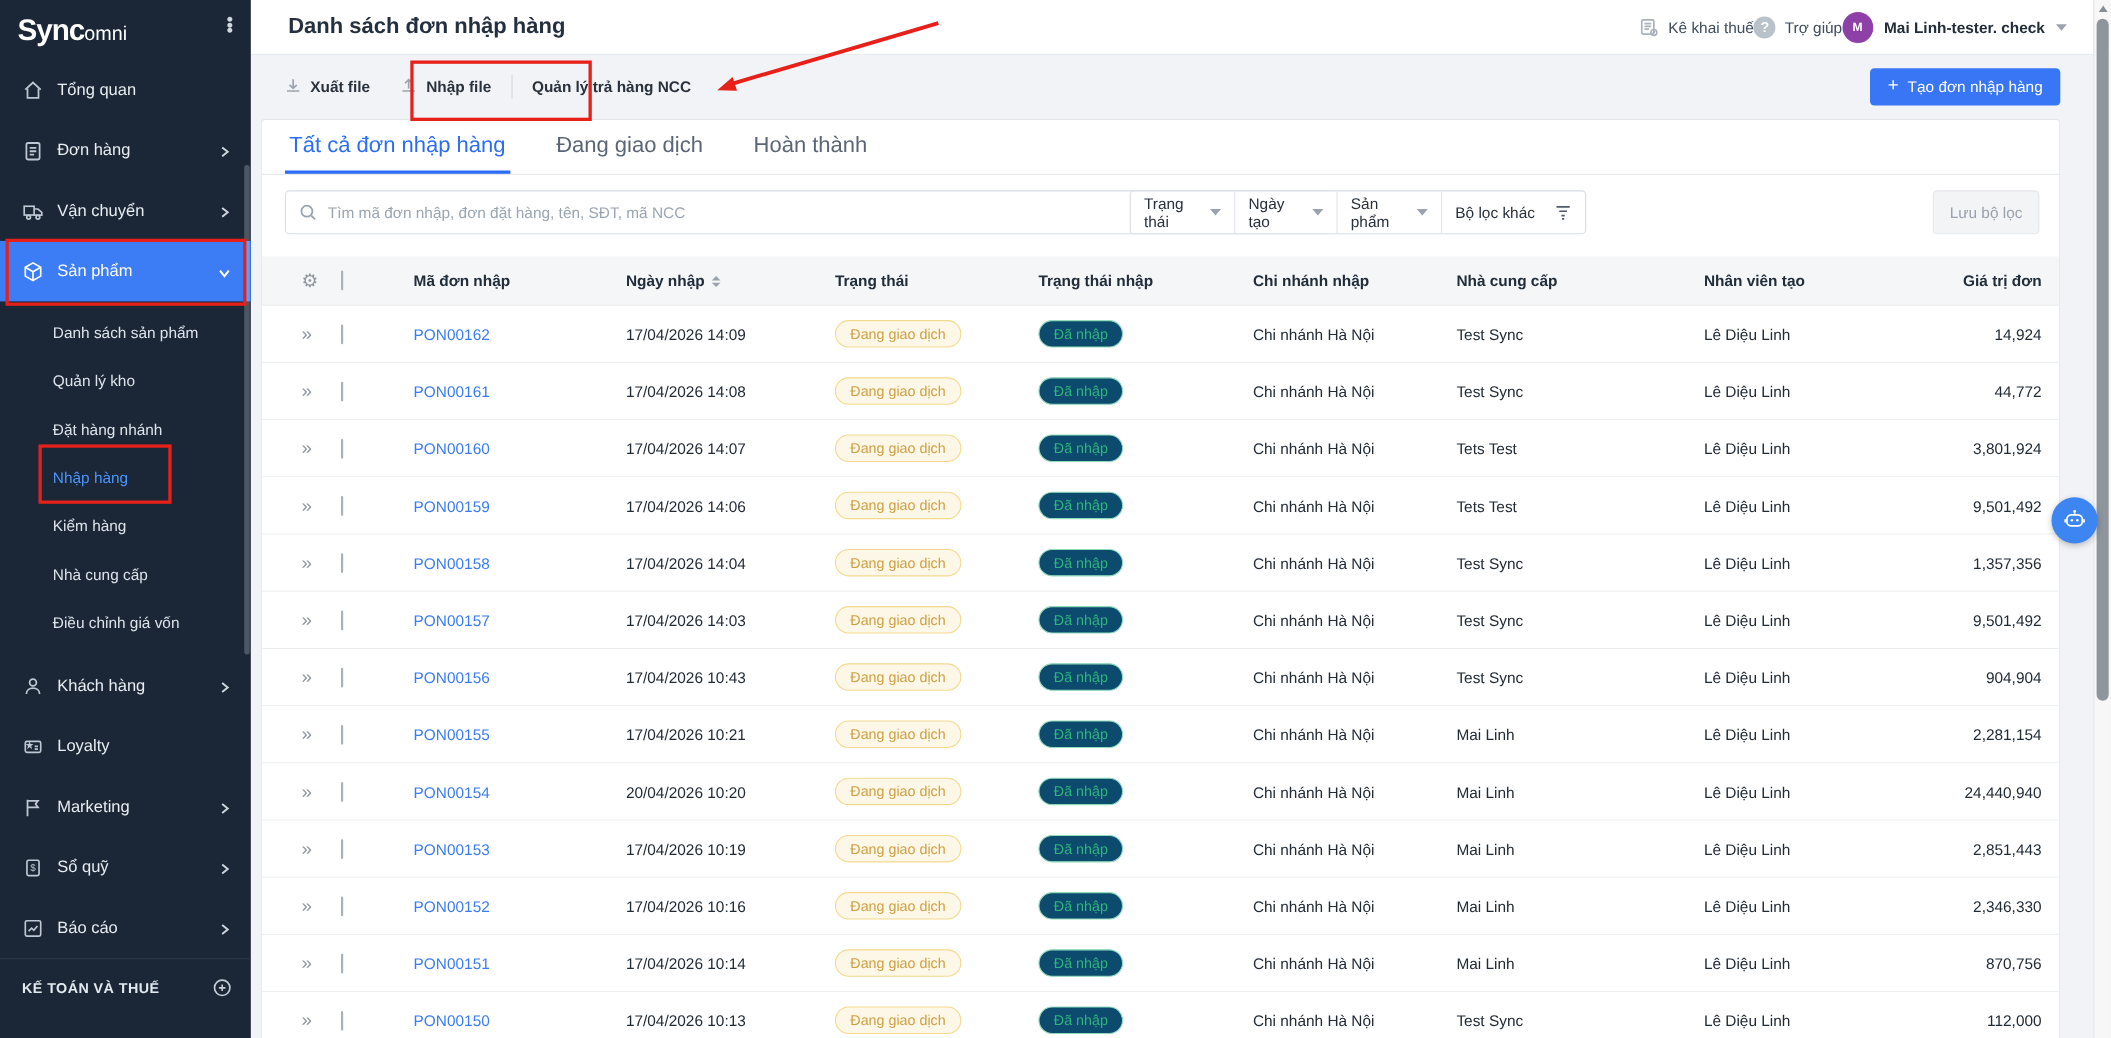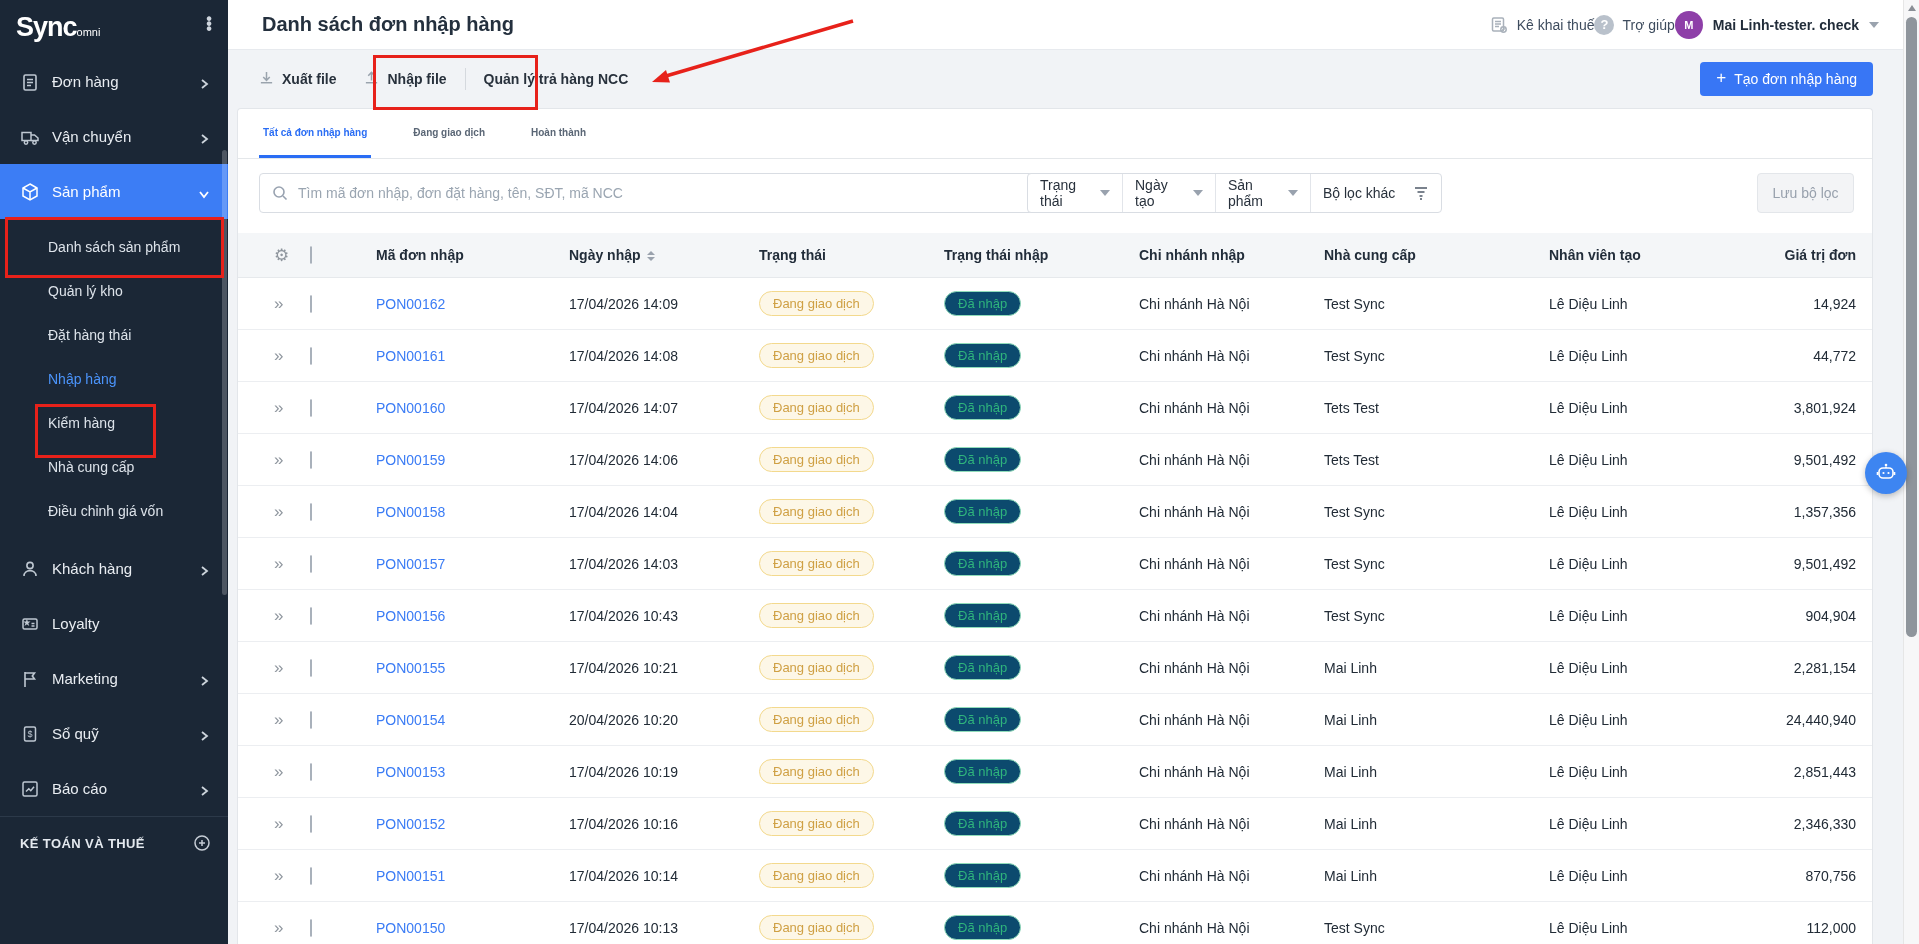--- a/index.html
+++ b/index.html
@@ -4,21 +4,21 @@
 <style>
   * { margin:0; padding:0; box-sizing:border-box; }
   html,body { width:1919px; height:944px; overflow:hidden; }
   body { font-family:"Liberation Sans","DejaVu Sans",sans-serif; font-size:14px; color:#212b36; }
   .page { position:relative; width:1919px; height:944px; background:#f1f3f6; overflow:hidden; }
 
   
   .sidebar { position:absolute; left:0; top:0; width:228px; height:944px; background:#1b2736; z-index:5; }
   .logo-row { height:54px; display:flex; align-items:center; padding:0 16px; position:relative; }
   .logo { color:#fff; font-size:27px; font-weight:bold; letter-spacing:-1px; }
-  .logo-suffix { color:#fff; font-size:11px; font-weight:normal; letter-spacing:0; }
+  .logo-suffix { color:#fff; font-size:18px; font-weight:normal; letter-spacing:0; }
   .kebab { position:absolute; right:16px; top:14px; color:#cfd6de; font-size:16px; line-height:9px; width:6px; text-align:center; cursor:pointer; }
   .kebab b { display:block; height:5px; font-weight:bold; }
   .nav-item { height:55px; display:flex; align-items:center; padding:0 18px 0 20px; color:#e9edf2; font-size:15px; cursor:pointer; position:relative; }
   .nav-item .nicon { width:20px; height:20px; margin-right:12px; color:#bfc8d2; flex:0 0 20px; }
   .nav-item .nlabel { flex:1; }
   .nav-item .chev { width:12px; height:12px; color:#cdd4dc; }
   .nav-item.active { background:#3c7df5; color:#fff; }
   .nav-item.active .nicon, .nav-item.active .chev { color:#fff; }
   .subnav { padding:6px 0 8px 0; }
   .subnav-item { height:44px; line-height:44px; padding-left:48px; color:#dde3ea; font-size:14px; cursor:pointer; }
@@ -44,21 +44,21 @@
   .toolbar { position:absolute; left:228px; top:50px; width:1691px; height:58px; display:flex; align-items:center; padding-left:17px; }
   .tool-btn { display:flex; align-items:center; gap:8px; font-size:14px; font-weight:bold; color:#28313c; cursor:pointer; padding:0 14px; }
   .tool-btn .ticon { width:15px; height:16px; color:#9aa3ad; }
   .tool-sep { width:1px; height:22px; background:#d5d9de; margin:0 4px; }
   .primary-btn { position:absolute; right:46px; top:12px; height:34px; background:#3876f5; color:#fff; border:none; border-radius:4px; font-size:14px; padding:0 16px; display:flex; align-items:center; gap:8px; cursor:pointer; font-family:inherit; }
   .primary-btn .plus { font-size:17px; font-weight:normal; margin-top:-2px; }
 
   
   .card { position:absolute; left:237px; top:108px; width:1636px; height:836px; background:#fff; border:1px solid #e3e6ea; border-bottom:none; border-radius:4px 4px 0 0; }
   .tabs { height:50px; display:flex; align-items:stretch; padding-left:21px; border-bottom:1px solid #e4e7ea; }
-  .tab { display:flex; align-items:center; padding:0 4px; margin-right:38px; font-size:10px; font-weight:bold; color:#5a6675; cursor:pointer; border-bottom:3px solid transparent; }
+  .tab { display:flex; align-items:center; padding:0 4px; margin-right:38px; font-size:20px; font-weight:normal; color:#5a6675; cursor:pointer; border-bottom:3px solid transparent; }
   .tab.active { color:#2a6df4; border-bottom-color:#2a6df4; }
 
   
   .filter-row { position:relative; height:40px; margin:14px 18px 0 21px; }
   .search-box { position:absolute; left:0; top:0; width:952px; height:40px; border:1px solid #d9dde3; border-radius:4px; display:flex; align-items:center; padding:0 12px; background:#fff; }
   .search-box input { border:none; outline:none; flex:1; font-size:14px; font-family:inherit; color:#333; background:transparent; margin-left:10px; }
   .search-box input::placeholder { color:#9aa5b1; }
   .sicon { width:16px; height:16px; color:#98a2b0; flex:0 0 16px; }
   .filter-group { position:absolute; left:768px; top:0; height:40px; display:flex; border:1px solid #d9dde3; border-radius:4px; background:#fff; }
   .fseg { display:flex; align-items:center; justify-content:space-between; padding:0 12px; border-right:1px solid #e2e5ea; font-size:14px; color:#28313c; cursor:pointer; gap:10px; }
@@ -114,20 +114,27 @@
       <span class="logo"><span>Sync</span><span class="logo-suffix">omni</span></span>
       <span class="kebab">
           <b>•</b>
           <b>•</b>
           <b>•</b>
         </span>
     </div>
 
     <div class="nav-item">
       <span class="nicon"><svg viewBox="0 0 20 20" fill="none" stroke="currentColor" stroke-width="1.6">
+            <path d="M3 9.5 L10 3 L17 9.5"></path>
+            <path d="M5 8.5 V17 H15 V8.5"></path>
+          </svg></span>
+      <span class="nlabel">Tổng quan</span>
+    </div>
+    <div class="nav-item">
+      <span class="nicon"><svg viewBox="0 0 20 20" fill="none" stroke="currentColor" stroke-width="1.6">
             <rect x="4" y="3" width="12" height="15" rx="1.5"></rect>
             <path d="M7 7.5h6M7 10.5h6M7 13.5h4"></path>
           </svg></span>
       <span class="nlabel">Đơn hàng</span>
       <span class="chev"><svg viewBox="0 0 12 12" fill="none" stroke="currentColor" stroke-width="1.8">
             <polyline points="4,2 9,6 4,10"></polyline>
           </svg></span>
     </div>
     <div class="nav-item">
       <span class="nicon"><svg viewBox="0 0 20 20" fill="none" stroke="currentColor" stroke-width="1.5">
@@ -148,21 +155,21 @@
           </svg></span>
       <span class="nlabel">Sản phẩm</span>
       <span class="chev"><svg viewBox="0 0 12 12" fill="none" stroke="currentColor" stroke-width="1.8">
             <polyline points="2,4 6,9 10,4"></polyline>
           </svg></span>
     </div>
 
     <div class="subnav">
       <div class="subnav-item">Danh sách sản phẩm</div>
       <div class="subnav-item">Quản lý kho</div>
-      <div class="subnav-item">Đặt hàng thái</div>
+      <div class="subnav-item">Đặt hàng nhánh</div>
       <div class="subnav-item current">Nhập hàng</div>
       <div class="subnav-item">Kiểm hàng</div>
       <div class="subnav-item">Nhà cung cấp</div>
       <div class="subnav-item">Điều chỉnh giá vốn</div>
     </div>
 
     <div class="nav-item">
       <span class="nicon"><svg viewBox="0 0 20 20" fill="none" stroke="currentColor" stroke-width="1.6">
             <circle cx="10" cy="6.5" r="3.1"></circle>
             <path d="M4 17c0-3.3 2.7-5.4 6-5.4s6 2.1 6 5.4"></path>

